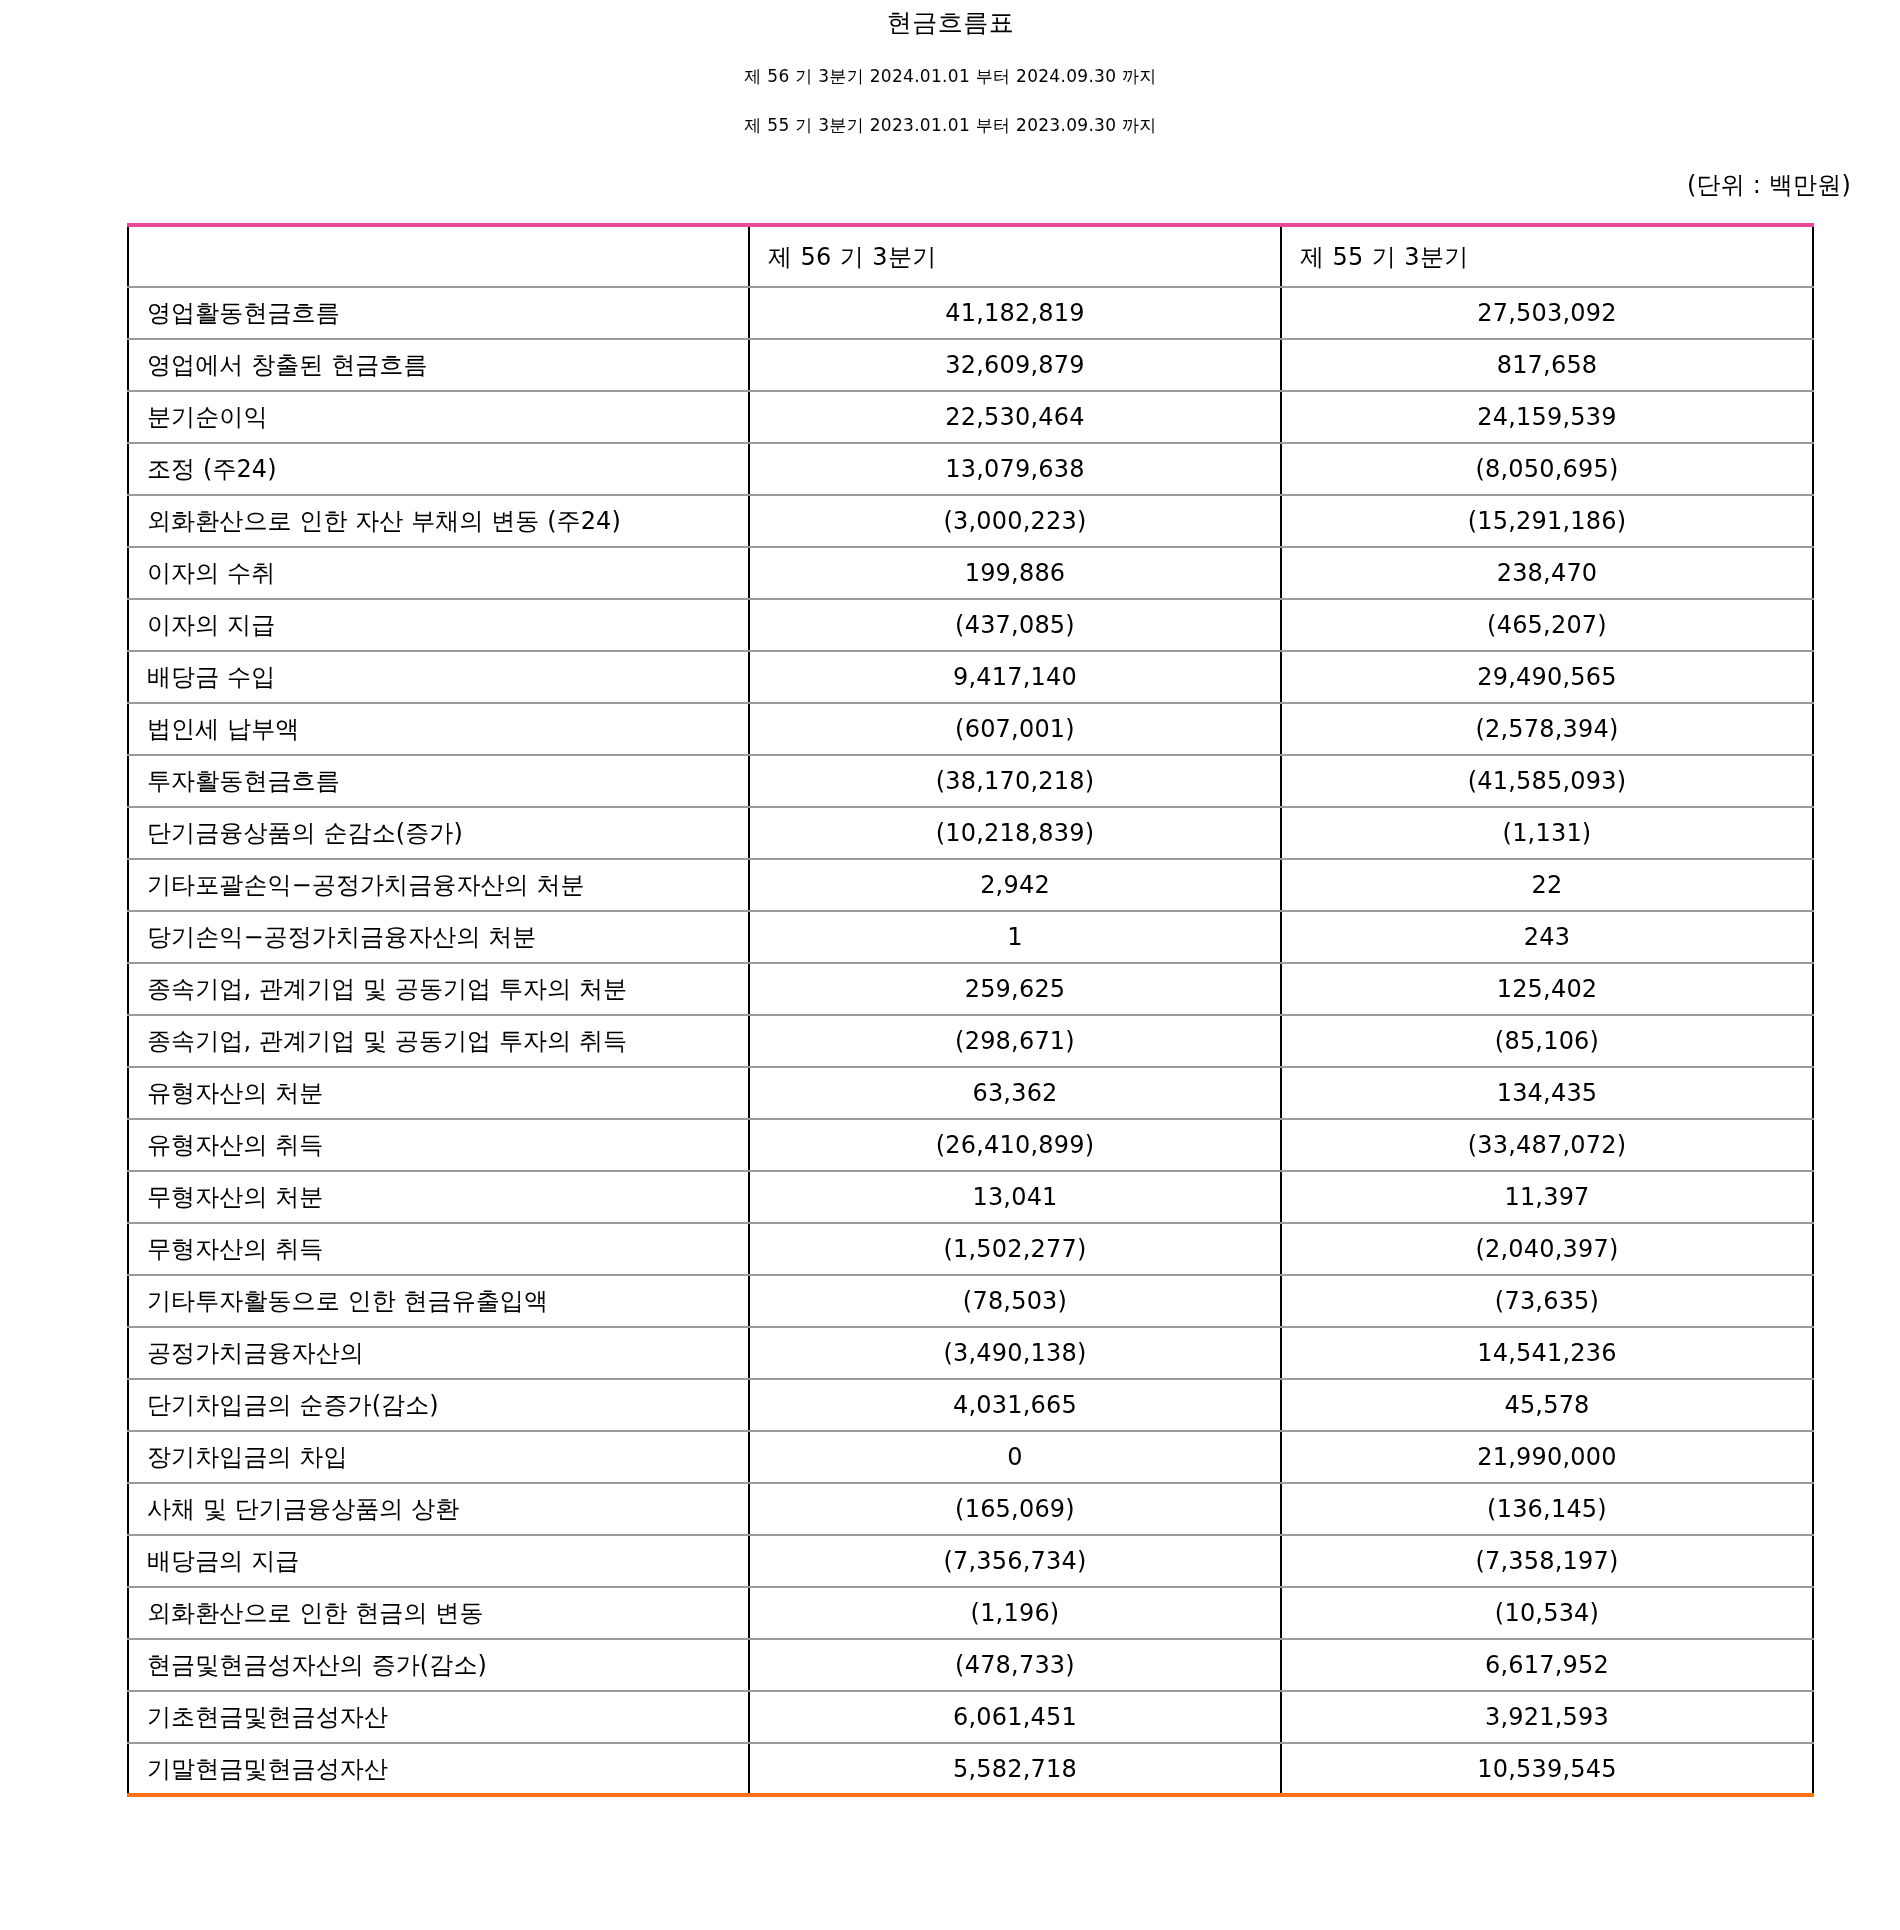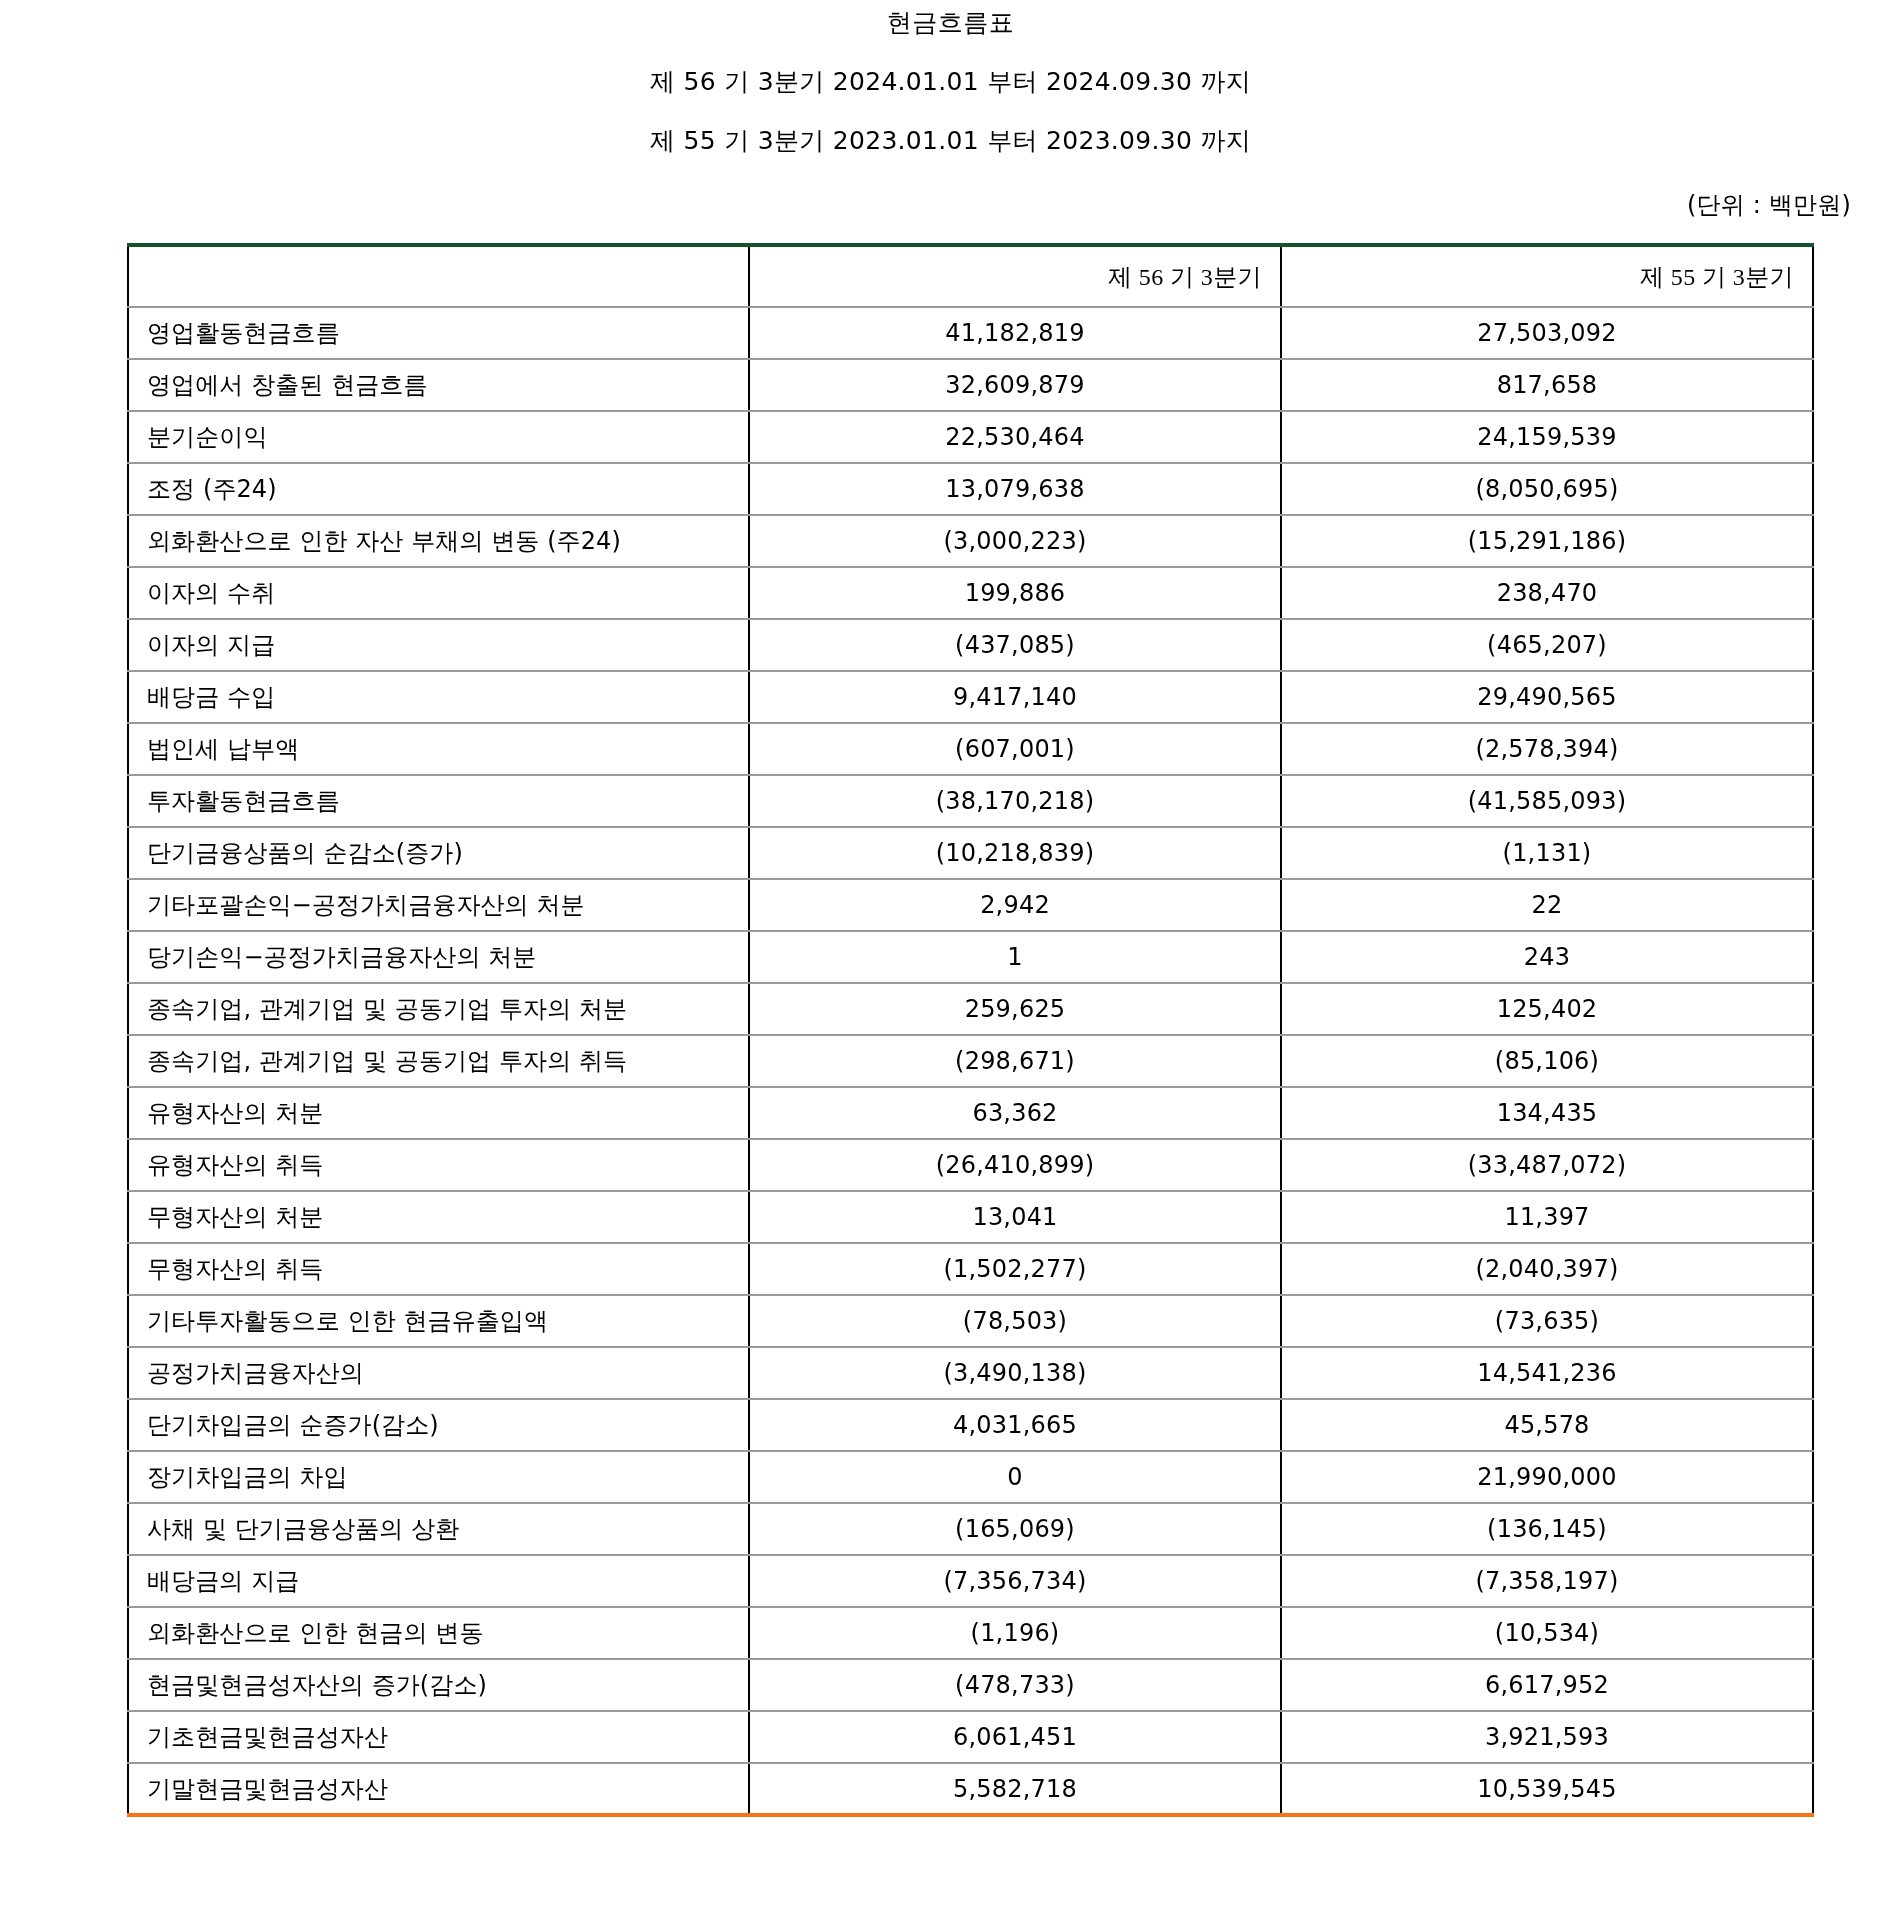--- a/index.html
+++ b/index.html
@@ -25,21 +25,21 @@
   .doc-title {
     text-align: center;
     font-size: 25px;
     letter-spacing: 0.5px;
     margin: 0;
     padding-top: 6px;
     font-weight: normal;
   }
   .period-line {
     text-align: center;
-    font-size: 25px;
+    font-size: 17px;
     letter-spacing: 0.3px;
     margin-top: 26px;
   }
   .unit-line {
     text-align: right;
     font-size: 24px;
     margin-top: 32px;
     padding-right: 50px;
     letter-spacing: 0.2px;
   }
@@ -61,25 +61,24 @@
     border-bottom: 2px solid #9a9a9a;
     font-weight: normal;
     font-size: 24px;
     height: 52px;
     box-sizing: border-box;
     padding: 0 18px;
     vertical-align: middle;
     background: #fff;
   }
   table.cf thead th {
-    border-top: 4px solid #14532d;
-    text-align: right;
+    border-top: 4px solid #ec4899;
+    text-align: left;
     letter-spacing: 0.4px;
     height: 62px;
-    font-family: Liberation Serif, serif;
   }
   table.cf tbody tr:last-child td {
     border-bottom: 4px solid #f97316;
     margin-top: 21px;
   }
   td.label {
     text-align: left;
     letter-spacing: 0.1px;
     white-space: nowrap;
   }

